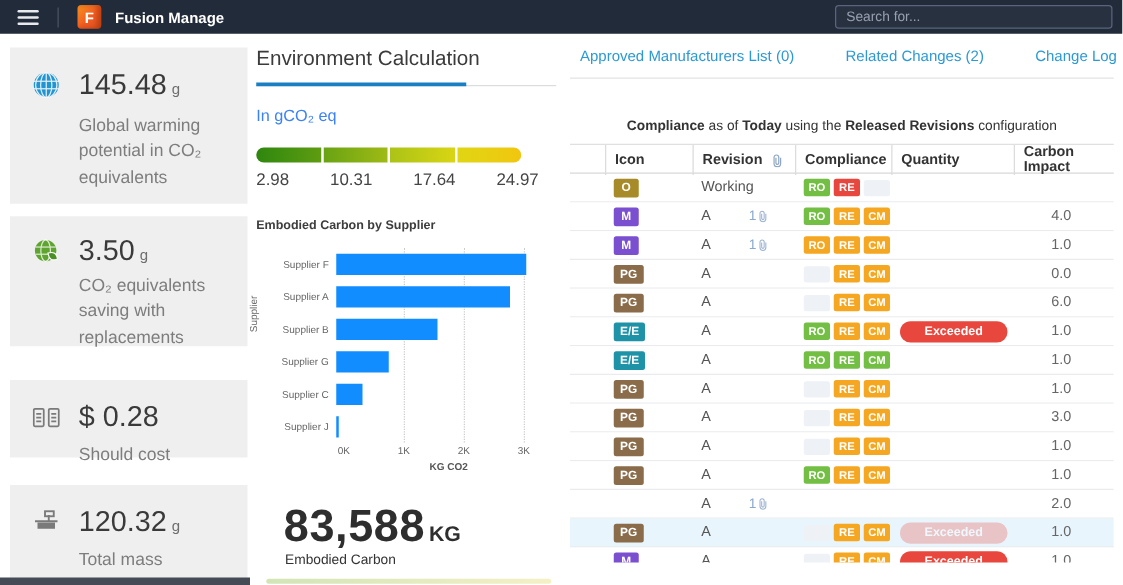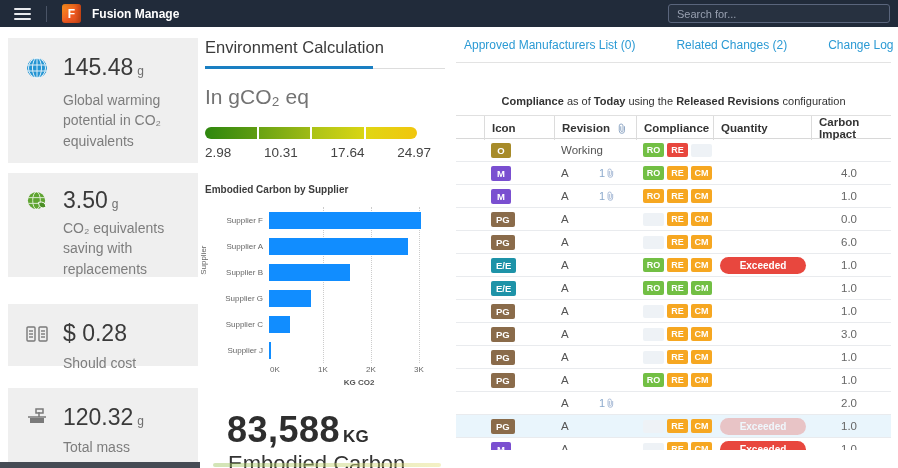--- a/index.html
+++ b/index.html
@@ -38,21 +38,21 @@
   .card.c2 .card-label { margin-top:4px; }
   .card.c3 { height:62px; margin-top:27px; }
   .card.c4 { height:95px; margin-top:22px; }
   .card.c3 .card-label, .card.c4 .card-label { margin-top:6px; }
 
   
   .env { position:absolute; left:205px; top:38px; width:240px; }
   .env-title { font-size:16.5px; color:#3b3b3b; padding-bottom:9px; }
   .env-underline { position:relative; height:3px; border-bottom:1px solid #ddd; }
   .env-underline .blue { position:absolute; left:0; top:0; width:168px; height:3px; background:#1a7fc2; }
-  .env-sub { font-size:21px; color:#737373; margin-top:16px; }
+  .env-sub { font-size:13px; color:#3b82f6; margin-top:16px; }
   .scale-bar { display:flex; gap:2px; margin-top:18px; height:12px; width:212px; }
   .scale-seg { flex:1; }
   .scale-seg:first-child { border-radius:6px 0 0 6px; }
   .scale-seg:last-child { border-radius:0 6px 6px 0; }
   .scale-labels { display:flex; justify-content:space-between; width:226px; margin-top:6px;
     font-size:13.5px; color:#444; }
 
   .chart { margin-top:24px; }
   .chart-title { font-size:10px; font-weight:bold; color:#3d3d3d; }
   .plot { position:relative; margin-top:12px; }
@@ -66,21 +66,21 @@
   .chart-track { position:relative; flex:1; height:17px; margin-right:2px; }
   .chart-bar { position:absolute; left:0; top:0; bottom:0; }
   .xticks { position:relative; margin-left:70px; height:10px; margin-top:2px; }
   .xtick { position:absolute; transform:translateX(-50%); font-size:8px; color:#666; }
   .xlab { margin-left:70px; text-align:center; width:168px; font-size:8px; font-weight:bold;
     color:#555; margin-top:3px; }
 
   .total { margin-top:22px; padding-left:22px; }
   .total-num { font-size:36px; font-weight:bold; color:#2e2e2e; letter-spacing:.5px; }
   .total-unit { font-size:17px; font-weight:bold; color:#2e2e2e; margin-left:3px; }
-  .total-label { font-size:22px; color:#333; padding-left:23px; margin-top:0px; }
+  .total-label { font-size:11px; color:#333; padding-left:23px; margin-top:0px; }
   .next-scale { position:absolute; left:8px; top:425px; width:228px; height:4px;
     background:linear-gradient(90deg,#9cc45e,#e6df7d); opacity:.45; border-radius:2px; }
 
   
   .right { position:absolute; left:456px; top:30px; width:435px; }
   .tabs { display:flex; gap:41px; padding-left:8px; margin-top:8px; }
   .tab { font-size:12px; color:#2b9ad4; cursor:pointer; white-space:nowrap; }
   .tabs-divider { border-bottom:1px solid #e3e3e3; margin-top:10px; }
   .note { text-align:center; font-size:11px; color:#333; margin-top:32px; margin-bottom:8px; }
 

